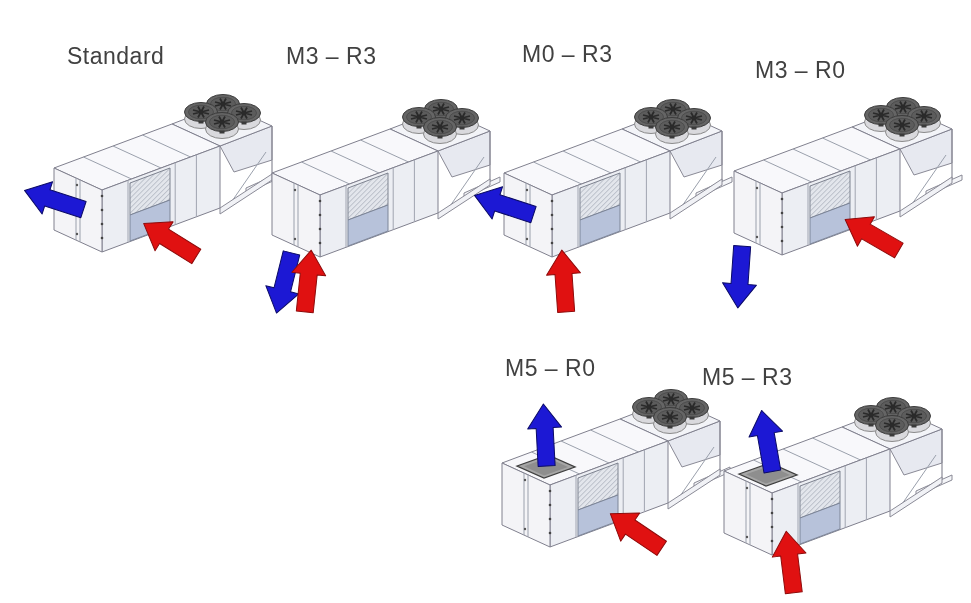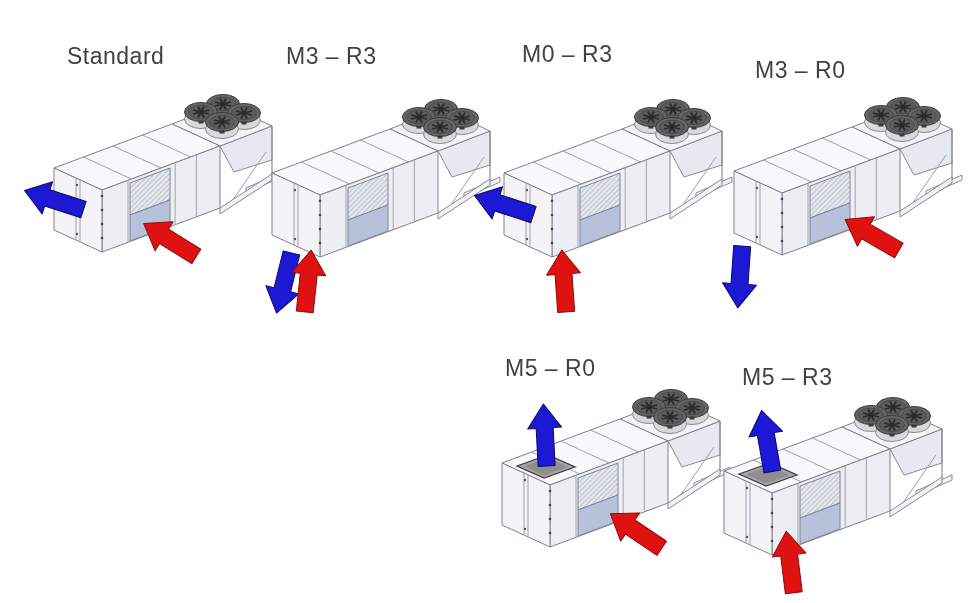--- a/index.html
+++ b/index.html
@@ -7,21 +7,21 @@
         font-family:"Liberation Sans",sans-serif;}
   .lbl{position:absolute;width:170px;text-align:left;font-size:23px;color:#414141;
        letter-spacing:0.5px;white-space:nowrap;margin-top:28px;}
   .unit-svg{position:absolute;width:270px;height:235px;overflow:visible;}
   
   .lbl-1{left:67px;top:15px;}
   .lbl-2{left:286px;top:15px;}
   .lbl-3{left:522px;top:13px;}
   .lbl-4{left:755px;top:29px;}
   .lbl-5{left:505px;top:327px;}
-  .lbl-6{left:742px;top:336px;}
+  .lbl-6{left:702px;top:336px;}
   
   .svg-1{left:20px;top:90px;}
   .svg-2{left:238px;top:95px;}
   .svg-3{left:470px;top:95px;}
   .svg-4{left:700px;top:93px;}
   .svg-5{left:468px;top:385px;}
   .svg-6{left:690px;top:393px;}
   .arrow-blue{fill:#1c18d4;stroke:#0b0b66;stroke-width:1;stroke-linejoin:round;}
   .arrow-red{fill:#e01111;stroke:#8e0b0b;stroke-width:1;stroke-linejoin:round;}
   .hiddefs{position:absolute;width:0;height:0;overflow:hidden;}

